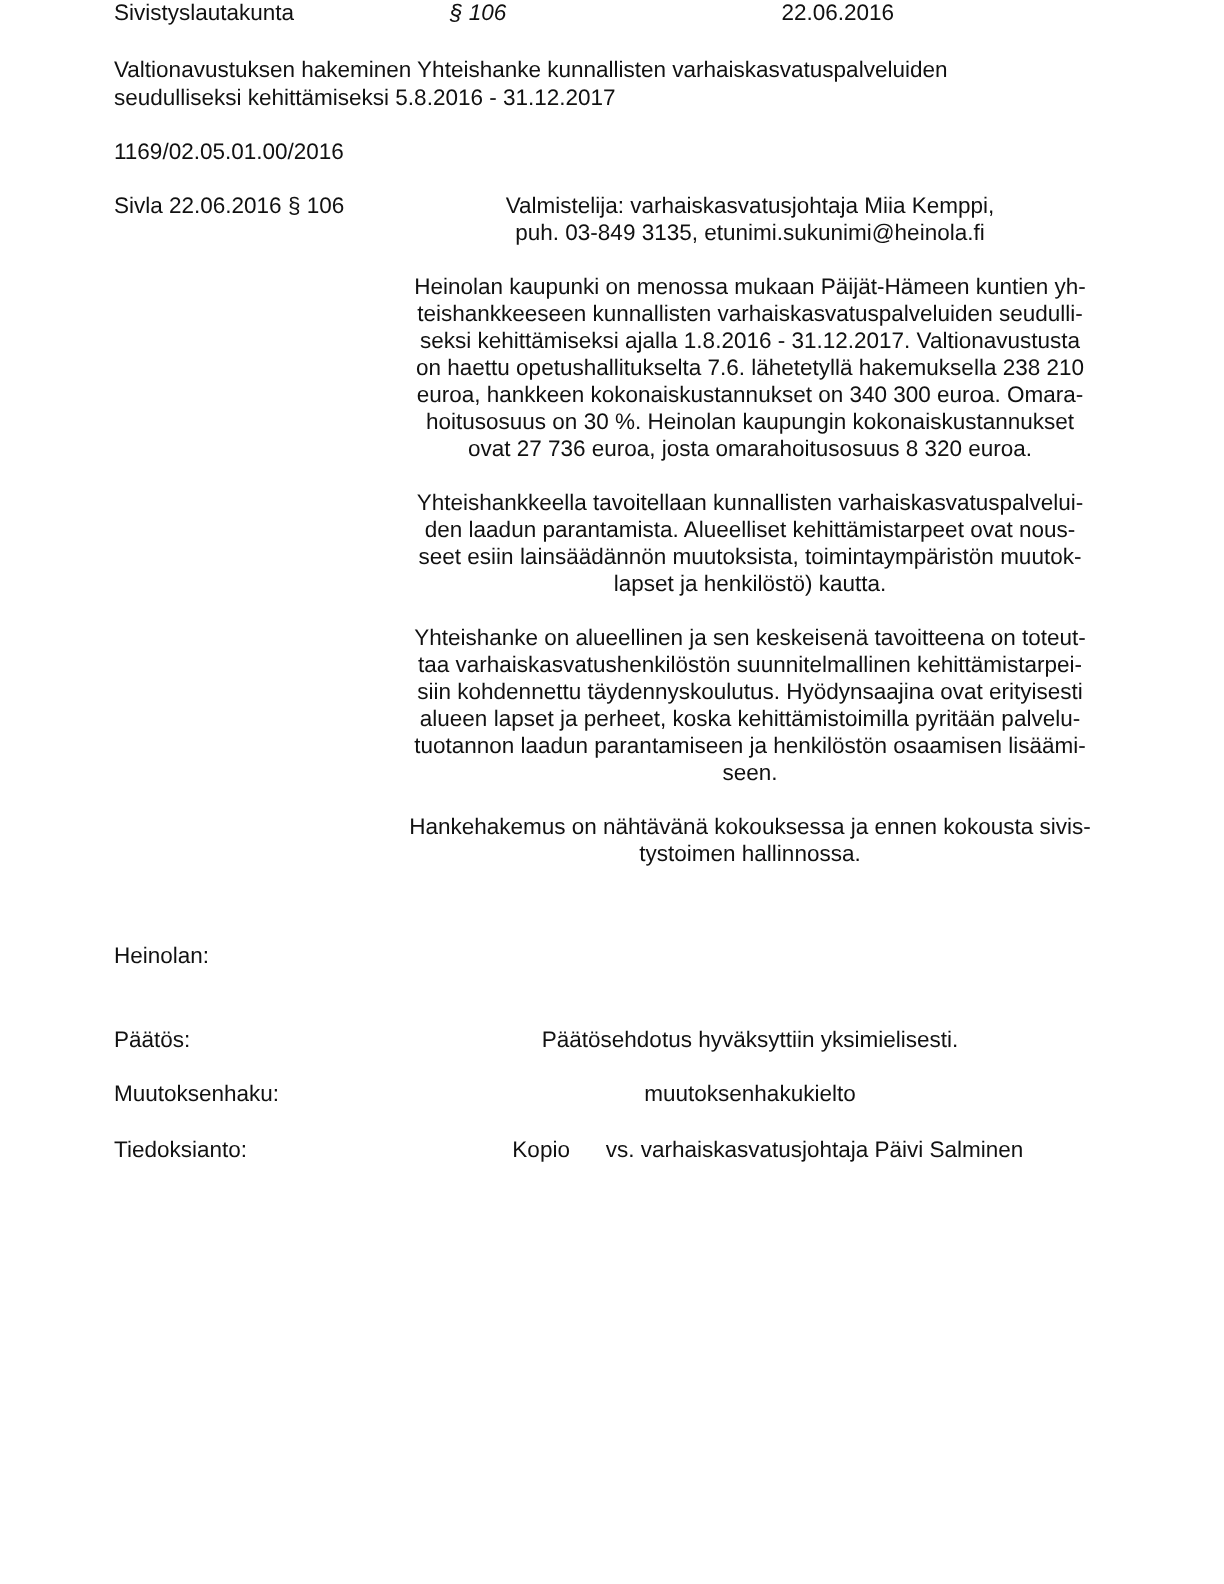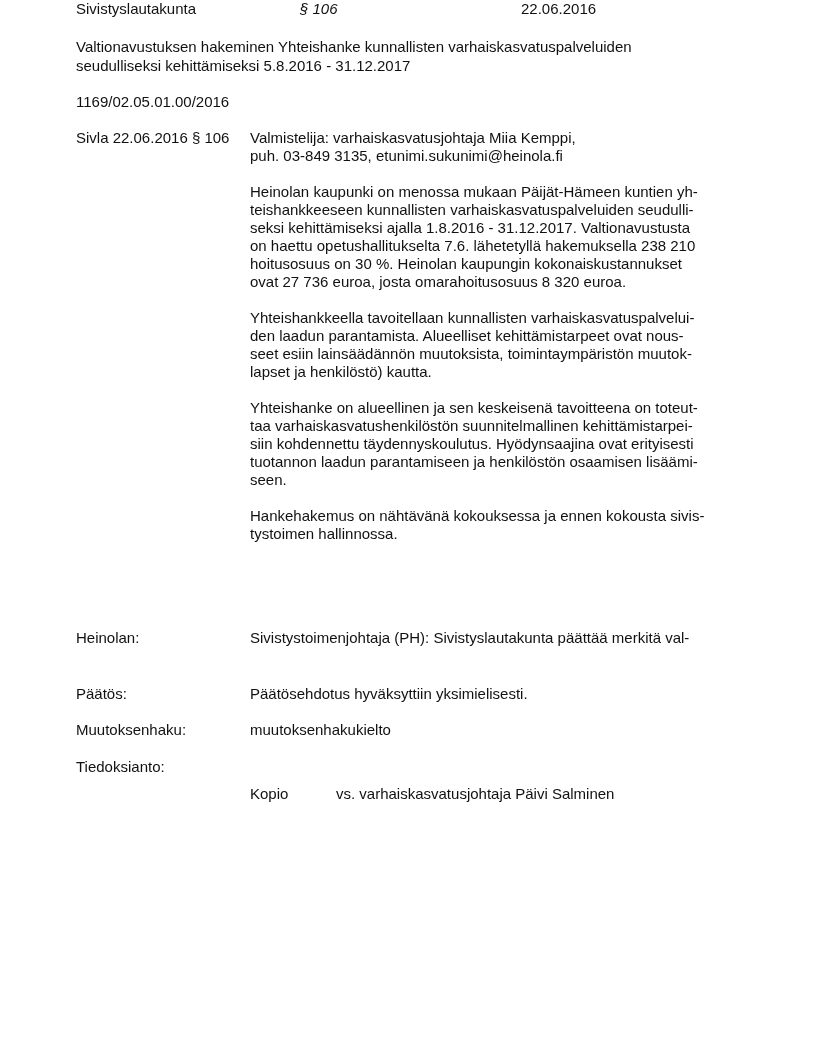--- a/index.html
+++ b/index.html
@@ -7,21 +7,21 @@
     width: 816px; height: 1056px; position: relative; overflow: hidden;
     font-family: "Liberation Sans", sans-serif; font-size: 15px; color: #111111;
     line-height: 18px;
   }
   .abs { position: absolute; white-space: nowrap; }
   .title {
     position: absolute; left: 76px; top: 37px; width: 680px;
     font-weight: normal; font-size: 15px; line-height: 19px;
   }
   .row-label { position: absolute; left: 76px; }
-  .col { position: absolute; left: 250px; width: 500px; }
+  .col { position: absolute; left: 250px; width: 500px; text-align: center; }
   .col p { margin: 0; white-space: nowrap; }
   .para { margin-bottom: 18px; }
   .kopio { display: inline-block; width: 86px; }
 </style>
 </head>
 <body>
 
 <div class="abs" style="left:76px; top:0px;">Sivistyslautakunta</div>
 <div class="abs" style="left:300px; top:0px;font-style:italic;">§ 106</div>
 <div class="abs" style="left:521px; top:0px;">22.06.2016</div>
@@ -37,53 +37,54 @@
 <div class="col" style="top:129px;">
   <div class="para">
     <p>Valmistelija: varhaiskasvatusjohtaja Miia Kemppi,</p>
     <p>puh. 03-849 3135, etunimi.sukunimi@heinola.fi</p>
   </div>
   <div class="para">
     <p>Heinolan kaupunki on menossa mukaan Päijät-Hämeen kuntien yh-</p>
     <p>teishankkeeseen kunnallisten varhaiskasvatuspalveluiden seudulli-</p>
     <p>seksi kehittämiseksi ajalla 1.8.2016 - 31.12.2017. Valtionavustusta</p>
     <p>on haettu opetushallitukselta 7.6. lähetetyllä hakemuksella 238 210</p>
+    <p>euroa, hankkeen kokonaiskustannukset on 340 300 euroa. Omara-</p>
     <p>hoitusosuus on 30 %. Heinolan kaupungin kokonaiskustannukset</p>
     <p>ovat 27 736 euroa, josta omarahoitusosuus 8 320 euroa.</p>
   </div>
   <div class="para">
     <p>Yhteishankkeella tavoitellaan kunnallisten varhaiskasvatuspalvelui-</p>
     <p>den laadun parantamista. Alueelliset kehittämistarpeet ovat nous-</p>
     <p>seet esiin lainsäädännön muutoksista, toimintaympäristön muutok-</p>
     <p>lapset ja henkilöstö) kautta.</p>
   </div>
   <div class="para">
     <p>Yhteishanke on alueellinen ja sen keskeisenä tavoitteena on toteut-</p>
     <p>taa varhaiskasvatushenkilöstön suunnitelmallinen kehittämistarpei-</p>
     <p>siin kohdennettu täydennyskoulutus. Hyödynsaajina ovat erityisesti</p>
+    <p>alueen lapset ja perheet, koska kehittämistoimilla pyritään palvelu-</p>
     <p>tuotannon laadun parantamiseen ja henkilöstön osaamisen lisäämi-</p>
     <p>seen.</p>
   </div>
   <div class="para">
     <p>Hankehakemus on nähtävänä kokouksessa ja ennen kokousta sivis-</p>
     <p>tystoimen hallinnossa.</p>
   </div>
 </div>
 
 <div class="row-label" style="top:629px;">Heinolan:</div>
 <div class="col" style="top:629px;">
-  <p>Sivistystoimenjohtaja (PH): Sivistyslautakunta päättää merkitä val-</p>
 </div>
 
 <div class="row-label" style="top:685px;">Päätös:</div>
 <div class="col" style="top:685px;">
   <p>Päätösehdotus hyväksyttiin yksimielisesti.</p>
 </div>
 
 <div class="row-label" style="top:721px;">Muutoksenhaku:</div>
 <div class="col" style="top:721px;">
   <p>muutoksenhakukielto</p>
 </div>
 
 <div class="row-label" style="top:758px;text-align:center;">Tiedoksianto:</div>
-<div class="col" style="top:758px;margin-top:27px;">
+<div class="col" style="top:758px;">
   <p><span class="kopio">Kopio</span><span>vs. varhaiskasvatusjohtaja Päivi Salminen</span></p>
 </div>
 
 </body></html>

